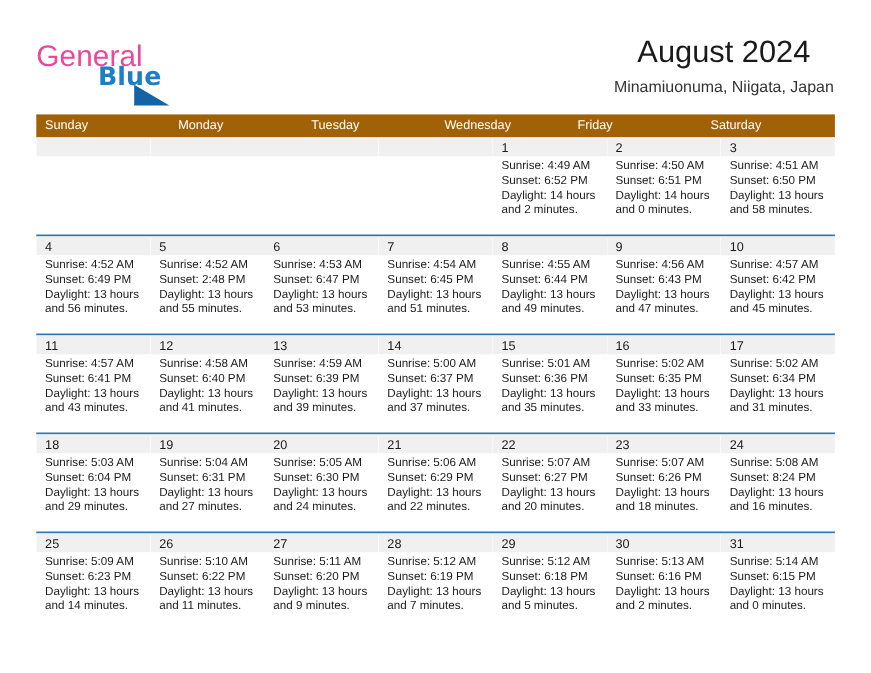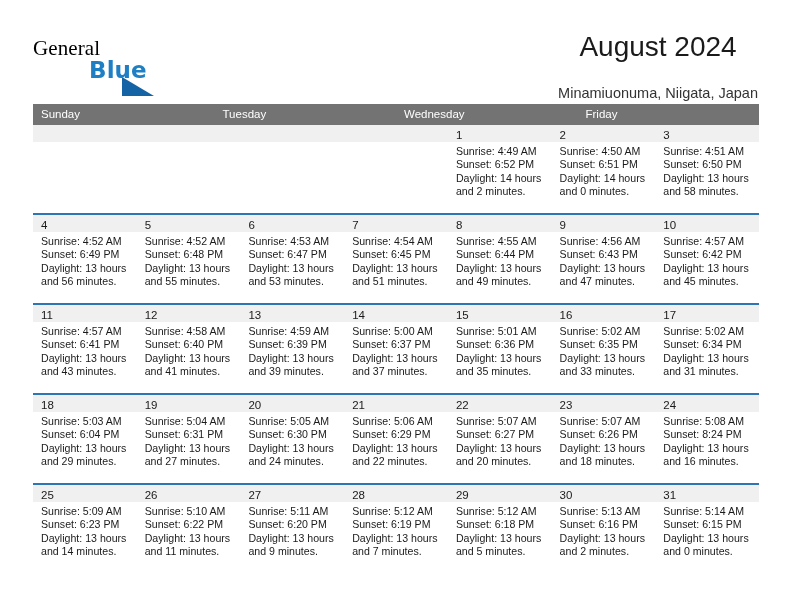--- a/index.html
+++ b/index.html
@@ -33,24 +33,24 @@
     position: absolute;
     left: 33px;
     top: 36px;
     width: 180px;
     height: 46px;
   }
   .logo-general {
     position: absolute;
     left: 0;
     top: 0;
-    font-size: 21px;
+    font-size: 27px;
     letter-spacing: 0.1px;
-    color: #000000;
-    font-family: Liberation Serif, serif;
+    color: #ec4899;
+    font-family: Liberation Sans, sans-serif;
     font-weight: 400;
   }
   .logo-blue {
     position: absolute;
     left: 56px;
     top: 21px;
     font-size: 23px;
     letter-spacing: 0.1px;
     color: #1f7fc4;
     font-family: "DejaVu Sans", sans-serif;
@@ -74,39 +74,39 @@
   }
   .cal-title {
     font-size: 28px;
     font-weight: 400;
     color: #1a1a1a;
     line-height: 34px;
     font-family: "Liberation Sans", sans-serif;
     white-space: nowrap;
   }
   .cal-subtitle {
-    margin-top: 20px;
+    margin-top: 7px;
     font-size: 14.5px;
     font-weight: 400;
     color: #333333;
     line-height: 18px;
     white-space: nowrap;
   }
 
   
   .calendar {
     position: absolute;
     left: 33px;
     top: 104px;
     width: 726px;
   }
   .weekday-row {
     display: flex;
     width: 100%;
-    background: #737373;
+    background: #a16207;
     height: 21px;
   }
   .weekday {
     flex: 1 1 0;
     box-sizing: border-box;
     padding-left: 8px;
     color: #ffffff;
     font-size: 11.5px;
     line-height: 21px;
     white-space: nowrap;
@@ -166,23 +166,25 @@
 
     <div class="title-block">
       <div class="cal-title">August 2024</div>
       <div class="cal-subtitle">Minamiuonuma, Niigata, Japan</div>
     </div>
   </div>
 
   <div class="calendar">
     <div class="weekday-row" id="weekday-row">
         <div class="weekday">Sunday</div>
+        <div class="weekday">Monday</div>
         <div class="weekday">Tuesday</div>
         <div class="weekday">Wednesday</div>
         <div class="weekday">Friday</div>
+        <div class="weekday">Saturday</div>
       </div>
     <div id="weeks-container">
         <div class="week-row">
           <div class="day-cell empty">
             <div class="day-number-band"><span class="day-number"></span></div>
           </div>
           <div class="day-cell empty">
             <div class="day-number-band"><span class="day-number"></span></div>
           </div>
           <div class="day-cell empty">
@@ -226,21 +228,21 @@
               <div>Sunrise: 4:52 AM</div>
               <div>Sunset: 6:49 PM</div>
               <div>Daylight: 13 hours</div>
               <div>and 56 minutes.</div>
             </div>
           </div>
           <div class="day-cell">
             <div class="day-number-band"><span class="day-number">5</span></div>
             <div class="day-info">
               <div>Sunrise: 4:52 AM</div>
-              <div>Sunset: 6:48 PM</div>
+              <div>Sunset: 2:48 PM</div>
               <div>Daylight: 13 hours</div>
               <div>and 55 minutes.</div>
             </div>
           </div>
           <div class="day-cell">
             <div class="day-number-band"><span class="day-number">6</span></div>
             <div class="day-info">
               <div>Sunrise: 4:53 AM</div>
               <div>Sunset: 6:47 PM</div>
               <div>Daylight: 13 hours</div>

